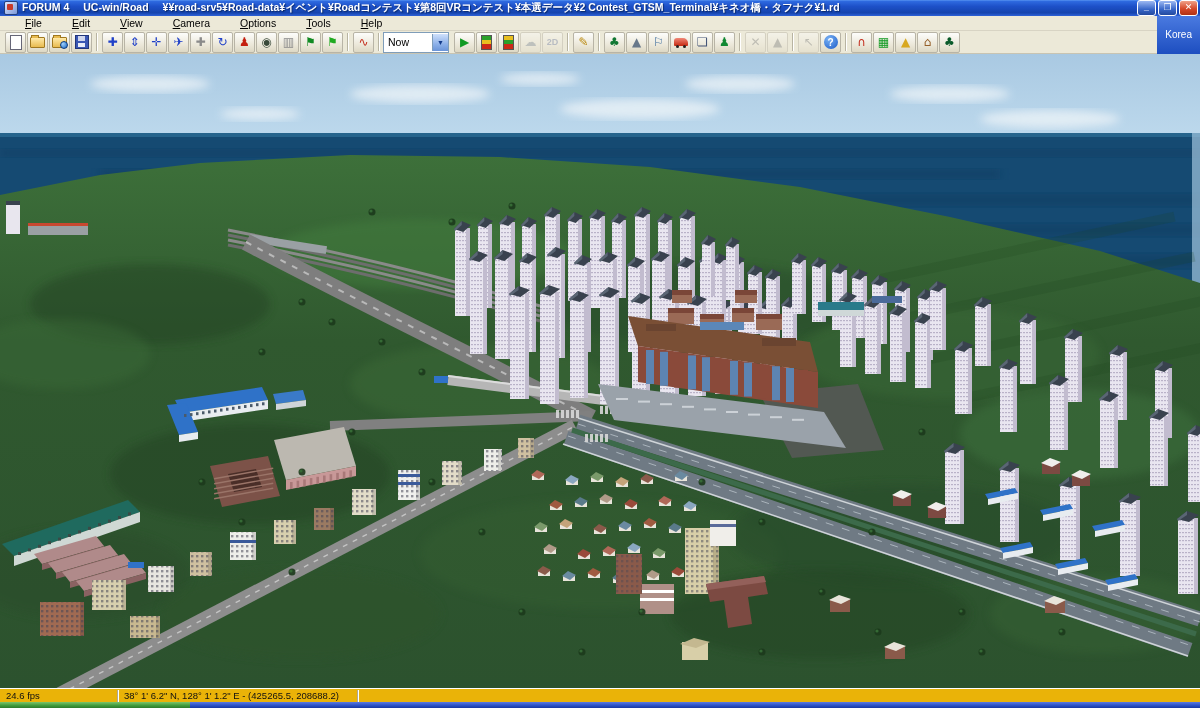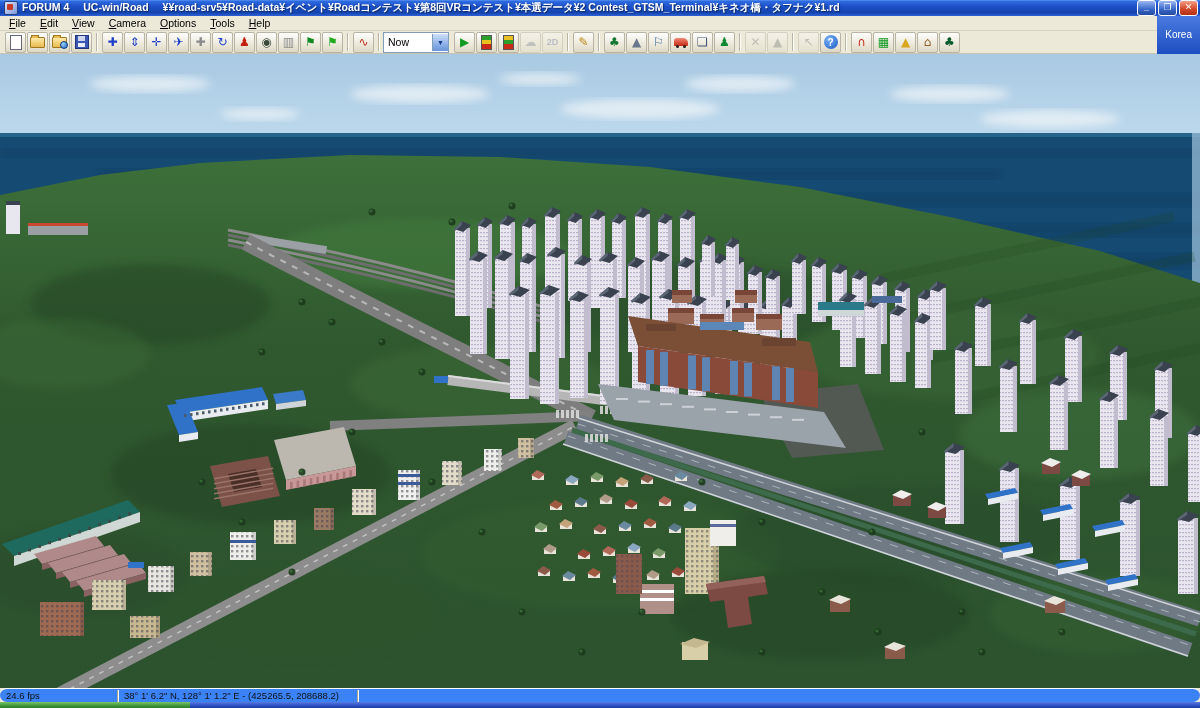--- a/index.html
+++ b/index.html
@@ -10,21 +10,21 @@
   .titlebar{height:17px;background:linear-gradient(#5a96f2 0%,#2e6ae0 8%,#1d50c8 40%,#1544ae 80%,#2e62d8 100%);display:flex;align-items:center;padding:0 2px 0 4px;color:#fff;font-size:10.5px;font-weight:bold;text-shadow:1px 1px 1px #0a2a6a;}
   .titlebar .app-icon{width:12px;height:12px;margin-right:4px;background:linear-gradient(135deg,#e0e8ff 0%,#7a98d8 100%);border:1px solid #23407f;border-radius:2px;position:relative;flex:0 0 auto;}
   .titlebar .app-icon:after{content:"";position:absolute;left:2px;top:2px;width:6px;height:6px;background:#c83a2a;border-radius:1px;}
   .title-text{flex:1 1 auto;white-space:nowrap;overflow:hidden;display:flex;gap:14px;}
   .winbtns{display:flex;gap:2px;flex:0 0 auto;}
   .winbtn{width:17px;height:14px;border-radius:3px;border:1px solid #fff;font-size:9px;line-height:12px;text-align:center;color:#fff;font-weight:bold;background:linear-gradient(#9cb8f2,#3866c8 60%,#234a9e);text-shadow:none;}
   .winbtn.close{background:linear-gradient(#f0a088,#d6492a 55%,#b03214);}
 
   
   .menubar{height:14px;background:#ece9d8;border-bottom:1px solid #d8d4c4;display:flex;align-items:center;font-size:10.5px;color:#000;padding-left:2px;position:relative;}
-  .menu-item{padding:8px 7px;height:14px;line-height:14px;}
+  .menu-item{padding:8px 7px;height:14px;line-height:14px;margin-left:16px;}
   .menu-item u{text-decoration:underline;}
   .lang-badge{position:absolute;right:0;top:0;height:14px;line-height:14px;padding:12px 8px;background:linear-gradient(#4a7ae0,#1d4ec0);color:#fff;font-size:10px;}
 
   
   .toolbar{height:24px;background:#ece9d8;border-bottom:1px solid #c8c4b2;display:flex;align-items:center;padding-left:2px;gap:0;}
   .tb-group{display:flex;align-items:center;gap:1px;padding:0 3px;}
   .tb-sep{width:1px;height:18px;background:#b8b4a2;border-right:1px solid #fff;margin:0 1px;}
   .tb-btn{width:21px;height:21px;border:1px solid #b8b4a6;border-radius:2px;background:linear-gradient(#fdfdfb,#ece8da 60%,#ddd8c4);display:flex;align-items:center;justify-content:center;padding:0;box-sizing:border-box;}
   .tb-btn .glyph{font-family:"DejaVu Sans",sans-serif;font-size:12px;line-height:1;}
   .tb-btn.disabled{opacity:.45;}
@@ -46,21 +46,21 @@
   .s-help{width:14px;height:14px;border-radius:50%;background:radial-gradient(circle at 35% 30%,#7ab2f4,#1a5ac8);color:#fff;font-size:10px;font-weight:bold;display:flex;align-items:center;justify-content:center;}
   .tb-combo{display:flex;align-items:center;height:19px;border:1px solid #7f9db9;background:#fff;width:64px;margin:0 2px;}
   .tb-combo .val{flex:1;font-size:10.5px;padding-left:4px;color:#000;}
   .tb-combo .arrow{width:15px;height:17px;background:linear-gradient(#cfe0fb,#8cb0e8 60%,#6a94d8);border-left:1px solid #7f9db9;display:flex;align-items:center;justify-content:center;font-size:7px;color:#123a8a;}
 
   
   .viewport{position:relative;width:1200px;height:634px;background:#14456e;}
   .viewport svg{display:block;}
 
   
-  .statusbar{height:14px;background:#3b82f6;border-top:1px solid #fff;display:flex;align-items:center;font-size:9.5px;color:#111;border-radius:7px;}
+  .statusbar{height:14px;background:#eab308;border-top:1px solid #fff;display:flex;align-items:center;font-size:9.5px;color:#111;}
   .sb-panel{height:12px;line-height:12px;padding:0 6px;border-right:1px solid #aca899;box-shadow:1px 0 0 #fff;white-space:nowrap;}
   .sb-panel.fps{width:118px;box-sizing:border-box;}
   .sb-panel.coords{width:240px;box-sizing:border-box;}
   .sb-panel.fill{flex:1;border-right:none;box-shadow:none;}
   .bottom-strip{height:6px;display:flex;}
   .bottom-strip .seg-green{width:190px;background:linear-gradient(#7cc46a,#3f9a3a 60%,#2e7a2c);}
   .bottom-strip .seg-blue{flex:1;background:linear-gradient(#5a7ae0,#2a50c4 60%,#1a3aa0);}
 </style>
 </head>
 <body>

